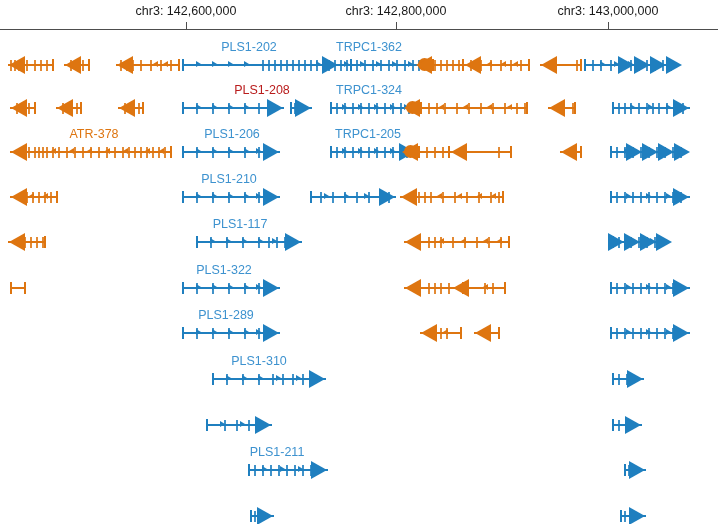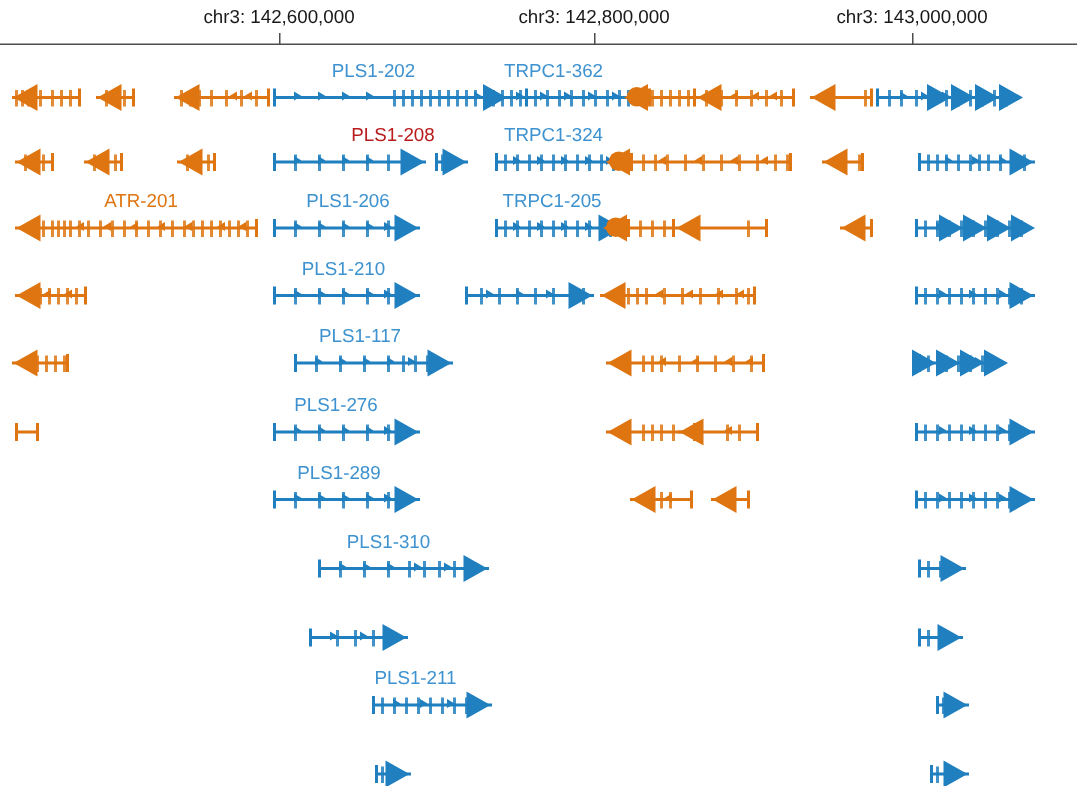--- a/index.html
+++ b/index.html
@@ -347,21 +347,21 @@
           <div class="exon" style="left: 158px; background: rgb(222, 117, 16);"></div>
           <div class="exon" style="left: 164px; background: rgb(222, 117, 16);"></div>
           <div class="chev" style="left: 51px; border-right: 5px solid rgb(222, 117, 16);"></div>
           <div class="chev" style="left: 69px; border-right: 5px solid rgb(222, 117, 16);"></div>
           <div class="chev" style="left: 87px; border-right: 5px solid rgb(222, 117, 16);"></div>
           <div class="chev" style="left: 105px; border-right: 5px solid rgb(222, 117, 16);"></div>
           <div class="chev" style="left: 123px; border-right: 5px solid rgb(222, 117, 16);"></div>
           <div class="chev" style="left: 145px; border-right: 5px solid rgb(222, 117, 16);"></div>
           <div class="chev" style="left: 159px; border-right: 5px solid rgb(222, 117, 16);"></div>
           <div class="bigarrow" style="border-right: 16px solid rgb(222, 117, 16); left: 11px;"></div>
-          <div class="tname" style="left: 94px; color: rgb(222, 117, 16);">ATR-201</div>
+          <div class="tname" style="left: 94px; color: rgb(222, 117, 16);">ATR-378</div>
         </div>
         <div class="feature" style="left: 0px; top: 0px; width: 718px;">
           <div class="feat-line" style="left: 182px; width: 98px; background: rgb(31, 127, 191);"></div>
           <div class="feat-cap" style="background: rgb(31, 127, 191); left: 182px;"></div>
           <div class="exon" style="left: 196px; background: rgb(31, 127, 191);"></div>
           <div class="exon" style="left: 212px; background: rgb(31, 127, 191);"></div>
           <div class="exon" style="left: 228px; background: rgb(31, 127, 191);"></div>
           <div class="exon" style="left: 244px; background: rgb(31, 127, 191);"></div>
           <div class="exon" style="left: 258px; background: rgb(31, 127, 191);"></div>
           <div class="chev" style="left: 196px; border-left: 5px solid rgb(31, 127, 191);"></div>
@@ -596,21 +596,21 @@
           <div class="exon" style="left: 212px; background: rgb(31, 127, 191);"></div>
           <div class="exon" style="left: 228px; background: rgb(31, 127, 191);"></div>
           <div class="exon" style="left: 244px; background: rgb(31, 127, 191);"></div>
           <div class="exon" style="left: 258px; background: rgb(31, 127, 191);"></div>
           <div class="chev" style="left: 196px; border-left: 5px solid rgb(31, 127, 191);"></div>
           <div class="chev" style="left: 212px; border-left: 5px solid rgb(31, 127, 191);"></div>
           <div class="chev" style="left: 228px; border-left: 5px solid rgb(31, 127, 191);"></div>
           <div class="chev" style="left: 244px; border-left: 5px solid rgb(31, 127, 191);"></div>
           <div class="chev" style="left: 256px; border-left: 5px solid rgb(31, 127, 191);"></div>
           <div class="bigarrow" style="border-left: 16px solid rgb(31, 127, 191); left: 263px;"></div>
-          <div class="tname" style="left: 224px; color: rgb(61, 146, 207);">PLS1-276</div>
+          <div class="tname" style="left: 224px; color: rgb(61, 146, 207);">PLS1-322</div>
         </div>
         <div class="feature" style="left: 0px; top: 0px; width: 718px;">
           <div class="feat-line" style="left: 404px; width: 58px; background: rgb(222, 117, 16);"></div>
           <div class="feat-cap" style="background: rgb(222, 117, 16); left: 462px;"></div>
           <div class="exon" style="left: 428px; background: rgb(222, 117, 16);"></div>
           <div class="exon" style="left: 434px; background: rgb(222, 117, 16);"></div>
           <div class="exon" style="left: 440px; background: rgb(222, 117, 16);"></div>
           <div class="exon" style="left: 448px; background: rgb(222, 117, 16);"></div>
           <div class="bigarrow" style="border-right: 16px solid rgb(222, 117, 16); left: 405px;"></div>
         </div>

